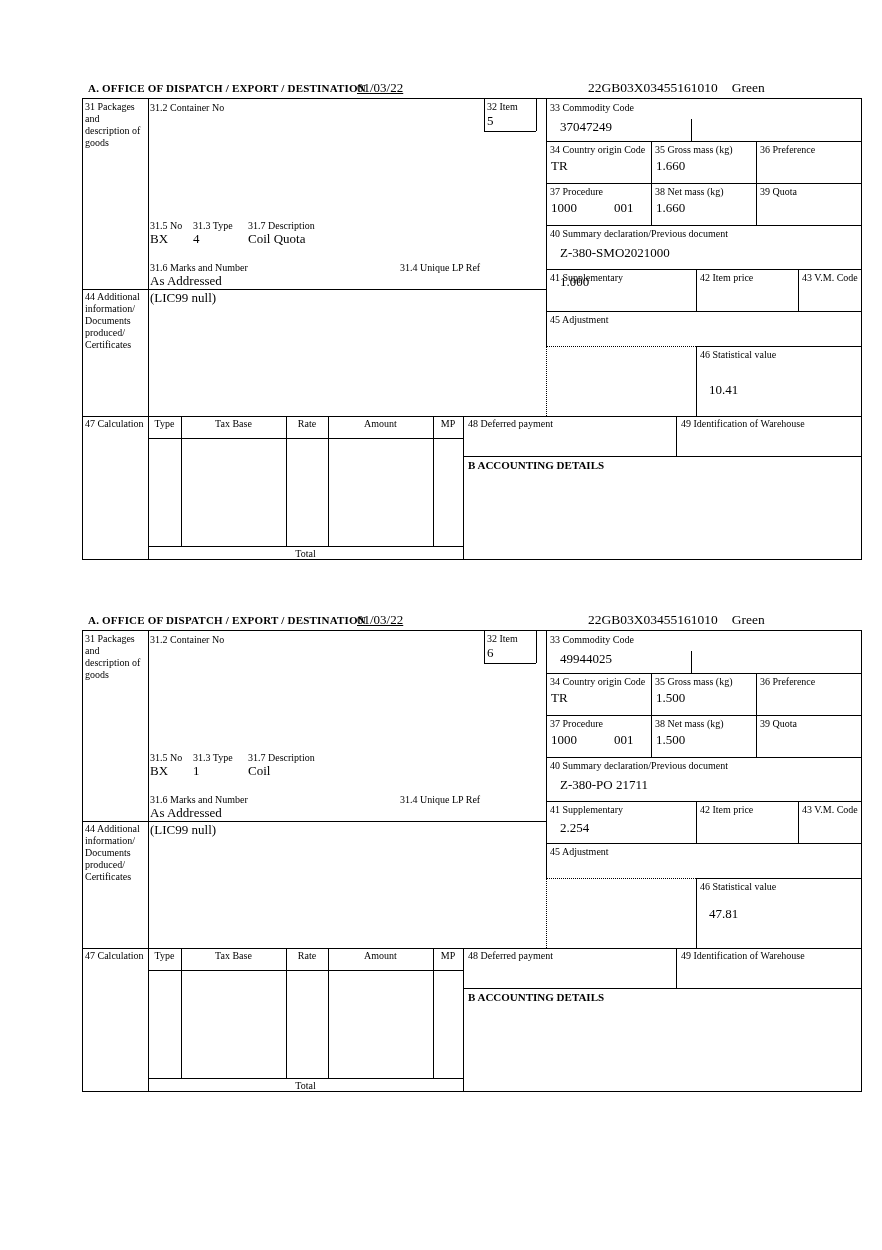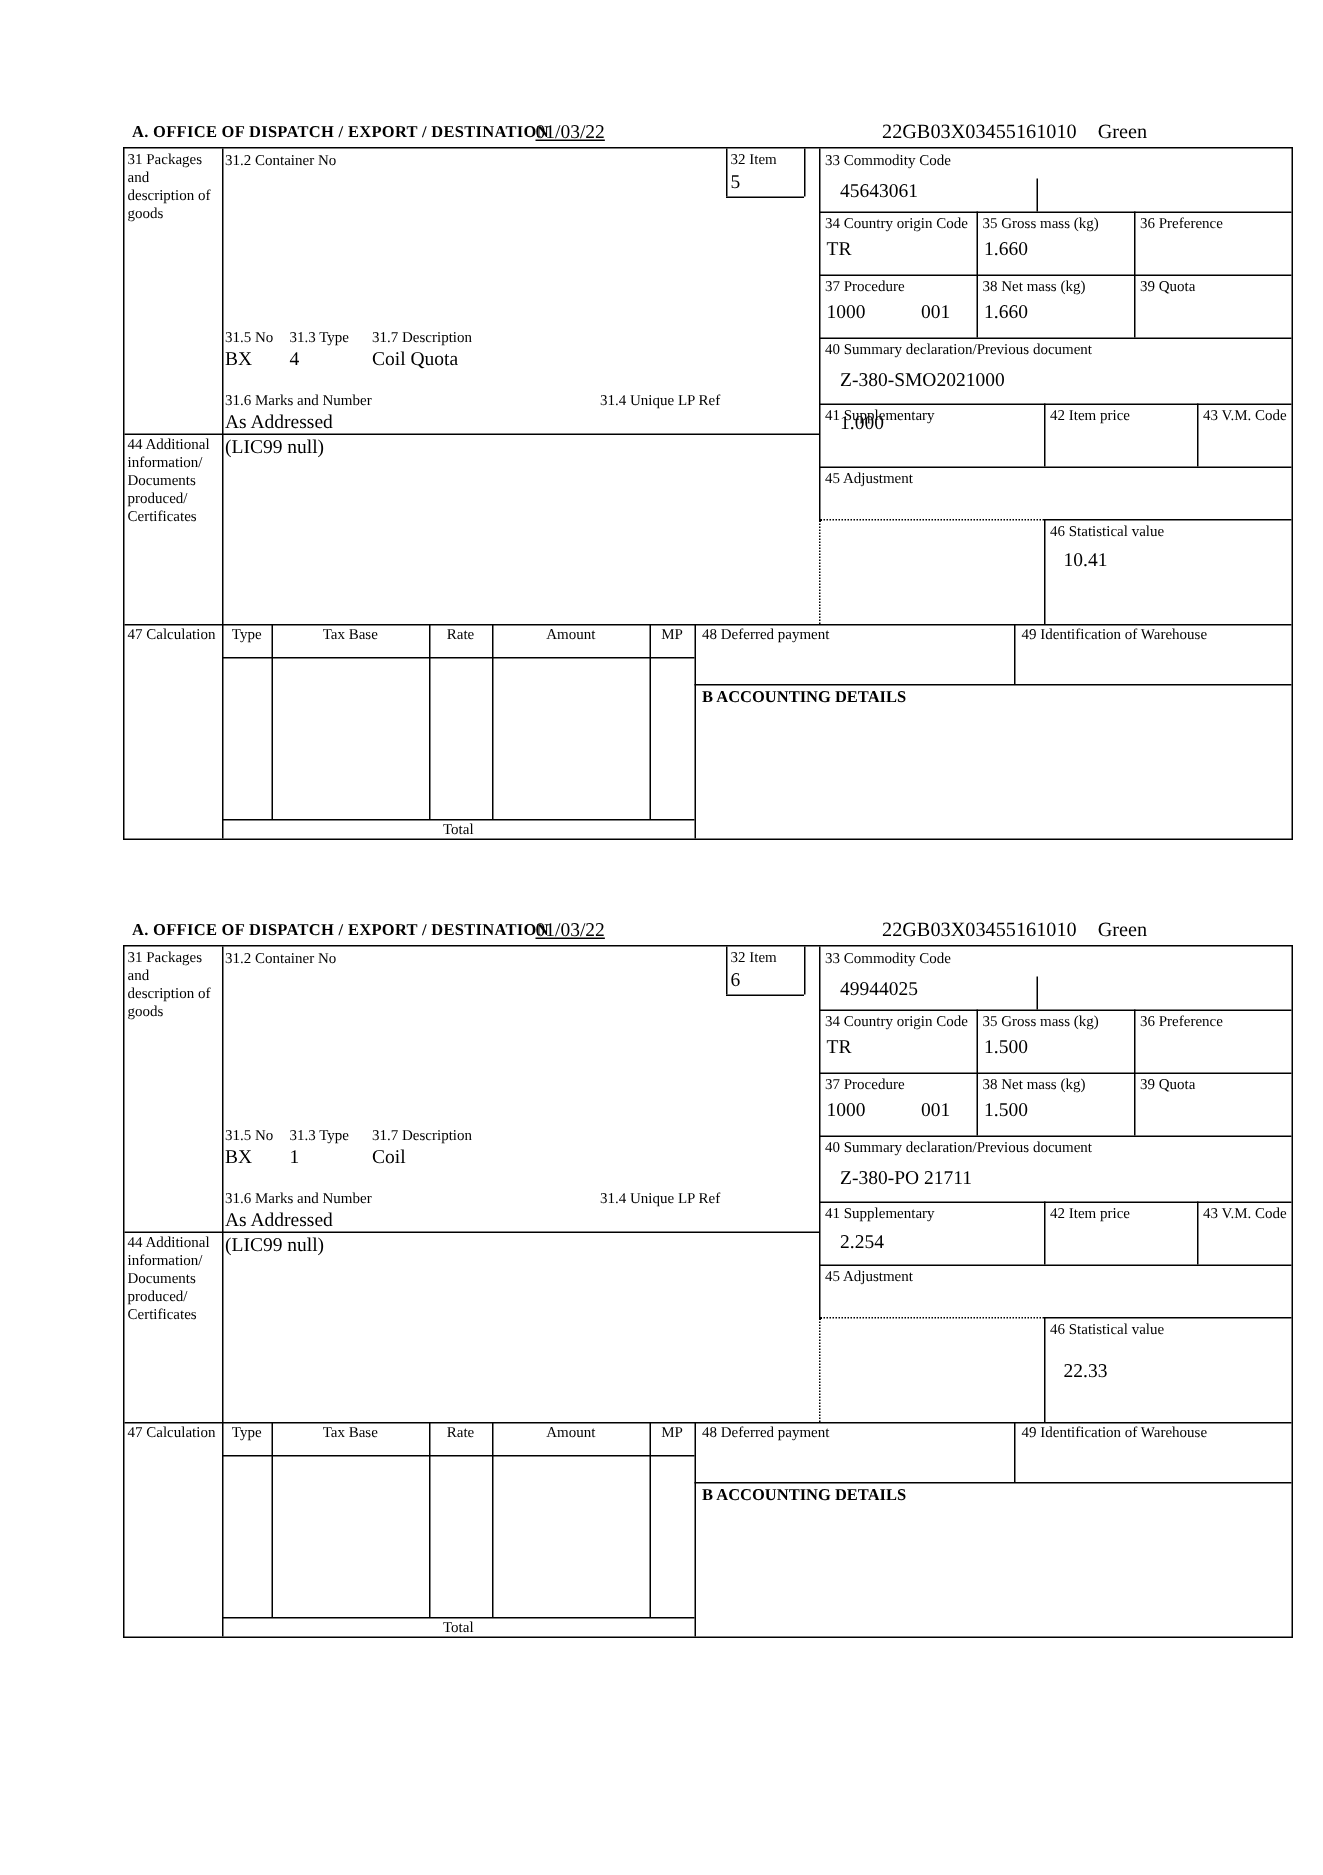--- a/index.html
+++ b/index.html
@@ -63,41 +63,41 @@
     <div class="hl" style="left:0;top:317px;width:778px"></div>
     <div class="hl" style="left:65px;top:339px;width:315px"></div>
     <div class="hl" style="left:65px;top:447px;width:315px"></div>
     <div class="hl" style="left:380px;top:357px;width:398px"></div>
 
     <div class="lbl wrap" style="left:2px;top:2px;width:60px">31 Packages and description of goods</div>
     <div class="lbl" style="left:67px;top:3px">31.2 Container No</div>
     <div class="lbl" style="left:404px;top:2px">32 Item</div>
     <div class="val" style="left:404px;top:15px">5</div>
     <div class="lbl" style="left:467px;top:3px">33 Commodity Code</div>
-    <div class="val" style="left:477px;top:21px">45643061</div>
+    <div class="val" style="left:477px;top:21px">37047249</div>
     <div class="lbl" style="left:467px;top:45px">34 Country origin Code</div>
     <div class="val" style="left:468px;top:60px">TR</div>
     <div class="lbl" style="left:572px;top:45px">35 Gross mass (kg)</div>
     <div class="val" style="left:573px;top:60px">1.660</div>
     <div class="lbl" style="left:677px;top:45px">36 Preference</div>
     <div class="lbl" style="left:467px;top:87px">37 Procedure</div>
     <div class="val" style="left:468px;top:102px">1000</div>
     <div class="val" style="left:531px;top:102px">001</div>
     <div class="lbl" style="left:572px;top:87px">38 Net mass (kg)</div>
     <div class="val" style="left:573px;top:102px">1.660</div>
     <div class="lbl" style="left:677px;top:87px">39 Quota</div>
     <div class="lbl" style="left:467px;top:129px">40 Summary declaration/Previous document</div>
     <div class="val" style="left:477px;top:147px">Z-380-SMO2021000</div>
     <div class="lbl" style="left:467px;top:173px">41 Supplementary</div>
     <div class="val" style="left:477px;top:176px">1.000</div>
     <div class="lbl" style="left:617px;top:173px">42 Item price</div>
     <div class="lbl" style="left:719px;top:173px">43 V.M. Code</div>
     <div class="lbl" style="left:467px;top:215px">45 Adjustment</div>
     <div class="lbl" style="left:617px;top:250px">46 Statistical value</div>
-    <div class="val" style="left:626px;top:267px">10.41</div>
+    <div class="val" style="left:626px;top:284px">10.41</div>
     <div class="lbl" style="left:67px;top:121px">31.5 No</div>
     <div class="lbl" style="left:110px;top:121px">31.3 Type</div>
     <div class="lbl" style="left:165px;top:121px">31.7 Description</div>
     <div class="val" style="left:67px;top:133px">BX</div>
     <div class="val" style="left:110px;top:133px">4</div>
     <div class="val" style="left:165px;top:133px">Coil Quota</div>
     <div class="lbl" style="left:67px;top:163px">31.6 Marks and Number</div>
     <div class="lbl" style="left:317px;top:163px">31.4 Unique LP Ref</div>
     <div class="val" style="left:67px;top:175px">As Addressed</div>
     <div class="lbl wrap" style="left:2px;top:192px;width:60px">44 Additional information/ Documents produced/ Certificates</div>
@@ -171,21 +171,21 @@
     <div class="val" style="left:573px;top:102px">1.500</div>
     <div class="lbl" style="left:677px;top:87px">39 Quota</div>
     <div class="lbl" style="left:467px;top:129px">40 Summary declaration/Previous document</div>
     <div class="val" style="left:477px;top:147px">Z-380-PO 21711</div>
     <div class="lbl" style="left:467px;top:173px">41 Supplementary</div>
     <div class="val" style="left:477px;top:190px">2.254</div>
     <div class="lbl" style="left:617px;top:173px">42 Item price</div>
     <div class="lbl" style="left:719px;top:173px">43 V.M. Code</div>
     <div class="lbl" style="left:467px;top:215px">45 Adjustment</div>
     <div class="lbl" style="left:617px;top:250px">46 Statistical value</div>
-    <div class="val" style="left:626px;top:276px">22.33</div>
+    <div class="val" style="left:626px;top:276px">47.81</div>
     <div class="lbl" style="left:67px;top:121px">31.5 No</div>
     <div class="lbl" style="left:110px;top:121px">31.3 Type</div>
     <div class="lbl" style="left:165px;top:121px">31.7 Description</div>
     <div class="val" style="left:67px;top:133px">BX</div>
     <div class="val" style="left:110px;top:133px">1</div>
     <div class="val" style="left:165px;top:133px">Coil</div>
     <div class="lbl" style="left:67px;top:163px">31.6 Marks and Number</div>
     <div class="lbl" style="left:317px;top:163px">31.4 Unique LP Ref</div>
     <div class="val" style="left:67px;top:175px">As Addressed</div>
     <div class="lbl wrap" style="left:2px;top:192px;width:60px">44 Additional information/ Documents produced/ Certificates</div>

